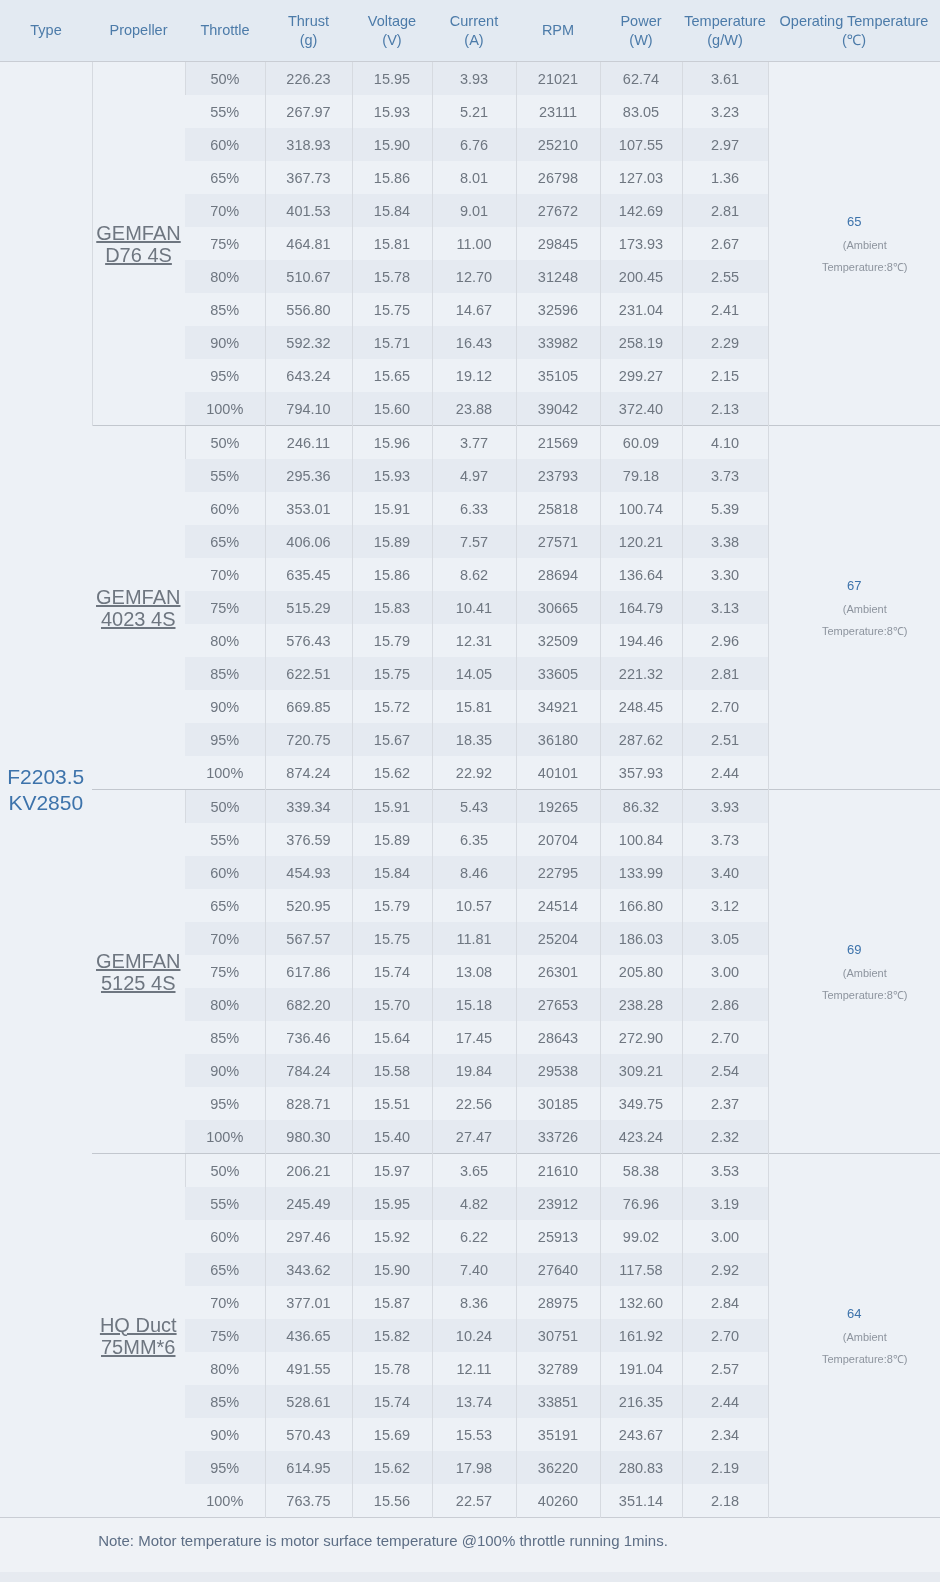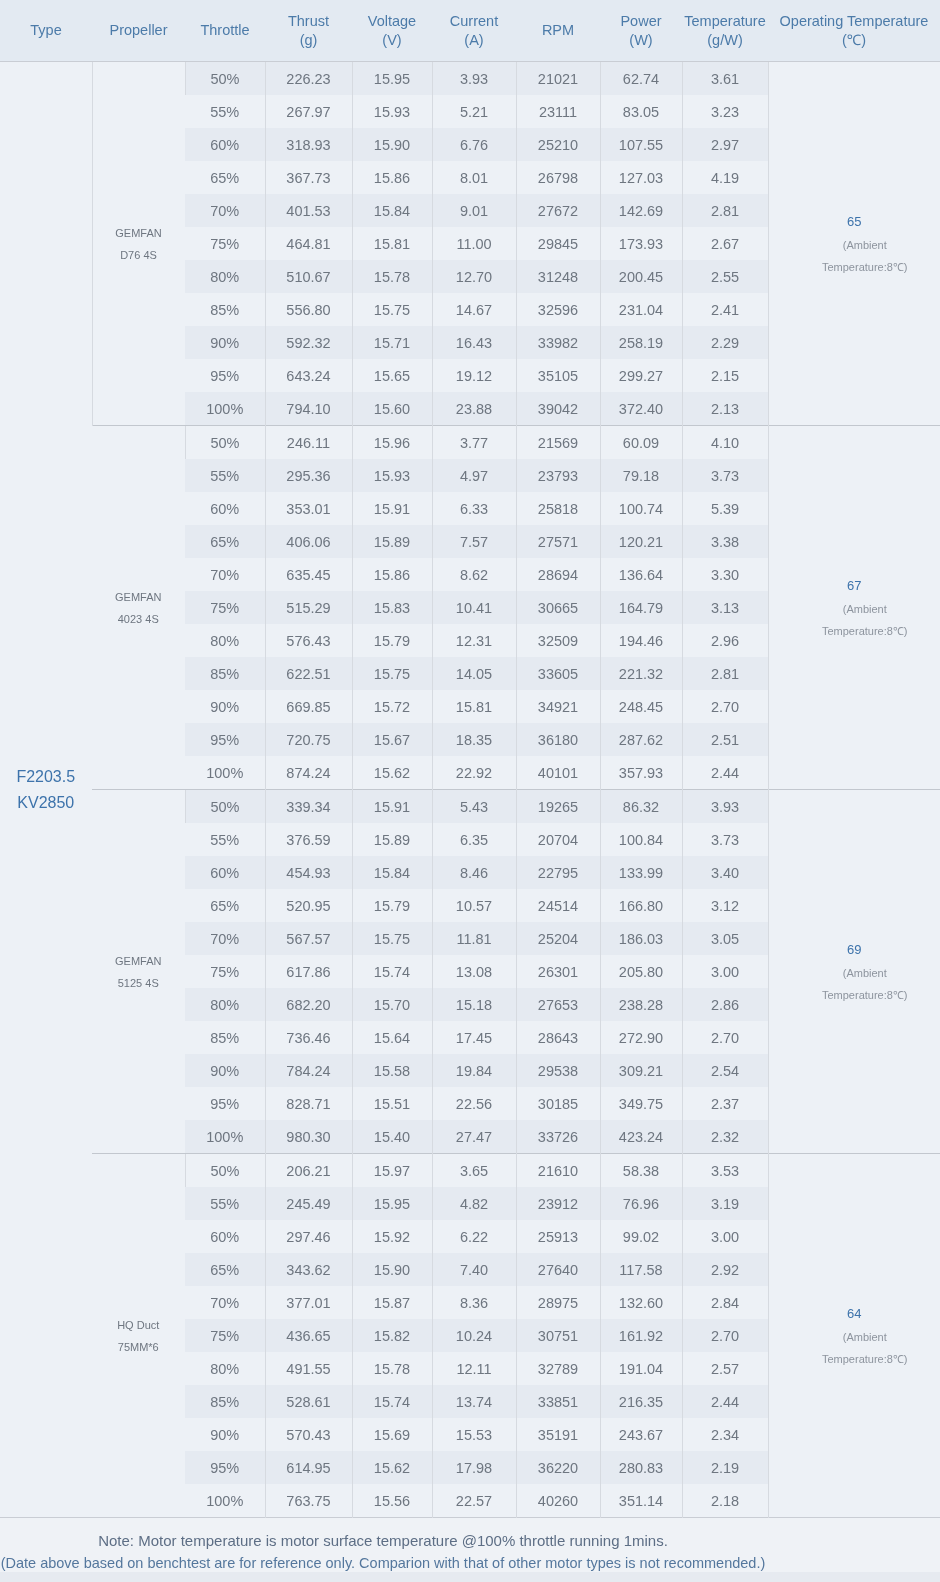--- a/index.html
+++ b/index.html
@@ -46,22 +46,22 @@
     color:var(--data-text);
     border-left:1px solid var(--col-border);
     padding:0;
   }
   tbody td:first-child{border-left:none;}
   td.dk{background:var(--stripe-dark);}
   td.lt{background:var(--stripe-light);}
   td.merged{background:var(--merged-bg);}
   td.gs{border-top:1px solid var(--group-border);}
   table{border-bottom:1px solid var(--table-edge);}
-  .type-cell{color:var(--accent-blue);font-size:16px;line-height:26px;margin-left:44px;}
-  .prop-cell{color:var(--data-text);font-size:11px;line-height:22px;}
+  .type-cell{color:var(--accent-blue);font-size:21px;line-height:26px;margin-left:44px;}
+  .prop-cell{color:var(--data-text);font-size:20px;line-height:22px;text-decoration:underline;}
   .temp-cell .temp-val{color:var(--accent-blue);font-size:13px;line-height:24px;}
   .temp-cell .amb{color:var(--muted-gray);font-size:11px;line-height:22px;padding-left:21px;}
   .notes{
     text-align:center;
     padding-top:11px;
   }
   .notes .note1{color:var(--note-text);font-size:15px;line-height:23px;}
   .notes .note2{color:var(--note-text2);font-size:14.5px;line-height:23px;}
   .bottom-band{
     position:absolute;left:0;bottom:0;width:940px;height:10px;
@@ -167,21 +167,21 @@
           <td class="dk">107.55</td>
           <td class="dk">2.97</td>
         </tr>
         <tr>
           <td class="lt">65%</td>
           <td class="lt">367.73</td>
           <td class="lt">15.86</td>
           <td class="lt">8.01</td>
           <td class="lt">26798</td>
           <td class="lt">127.03</td>
-          <td class="lt">4.19</td>
+          <td class="lt">1.36</td>
         </tr>
         <tr>
           <td class="dk">70%</td>
           <td class="dk">401.53</td>
           <td class="dk">15.84</td>
           <td class="dk">9.01</td>
           <td class="dk">27672</td>
           <td class="dk">142.69</td>
           <td class="dk">2.81</td>
         </tr>
@@ -561,17 +561,16 @@
           <td class="lt">22.57</td>
           <td class="lt">40260</td>
           <td class="lt">351.14</td>
           <td class="lt">2.18</td>
         </tr>
       </tbody>
   </table>
 
   <div class="notes">
     <div class="note1">Note: Motor temperature is motor surface temperature @100% throttle running 1mins.</div>
-    <div class="note2">(Date above based on benchtest are for reference only. Comparion with that of other motor types is not recommended.)</div>
   </div>
 
   <div class="bottom-band"></div>
 </div>
 
 </body></html>

